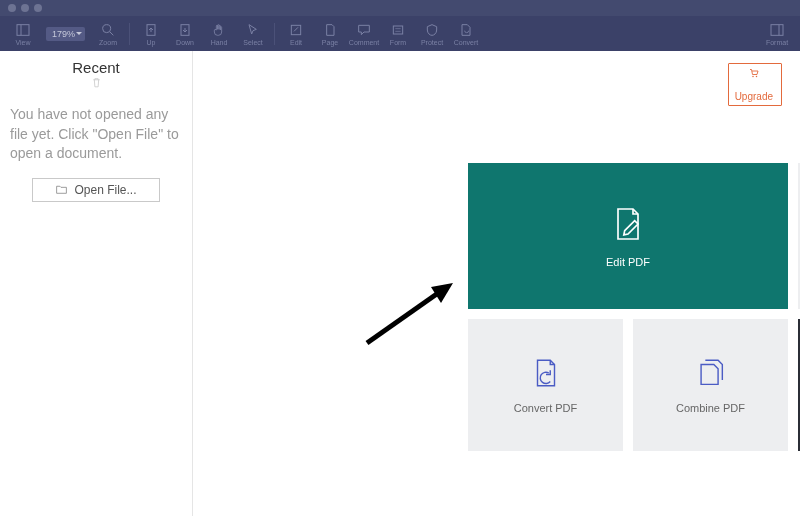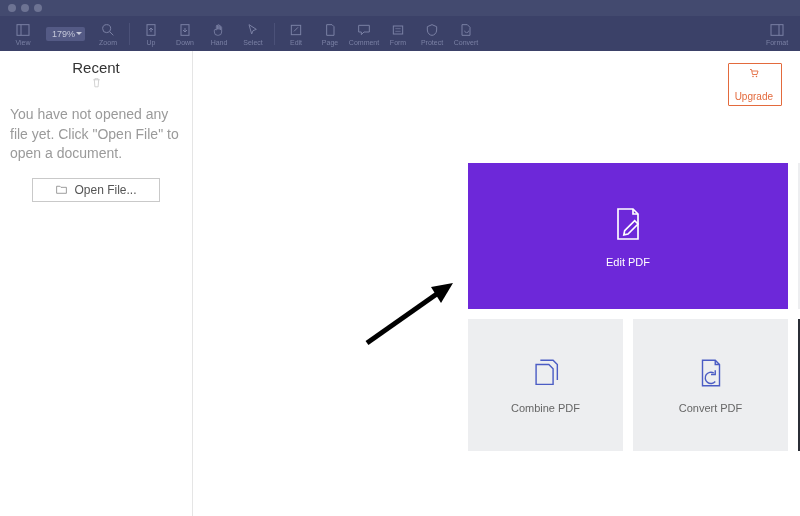--- a/index.html
+++ b/index.html
@@ -28,21 +28,21 @@
   .side-msg { font-size: 14px; color: #9a9a9a; line-height: 1.4; margin-bottom: 14px; }
   .open-btn { width: 128px; height: 24px; margin: 12px auto; border: 1px solid #c9c9c9; background: #fff; display: flex; align-items: center; justify-content: center; gap: 6px; font-size: 12px; color: #555; cursor: pointer; }
   .main { flex: 1; position: relative; background: #fff; }
   .upgrade { position: absolute; top: 12px; right: 18px; border: 1px solid #e36a3d; color: #e36a3d; font-size: 10px; padding: 3px 8px 3px 6px; display: flex; align-items: center; gap: 12px; background: #fff; border-radius: 1px; cursor: pointer; flex-direction: column; }
   .grid { position: absolute; top: 112px; left: 275px; width: 492px; display: flex; flex-direction: column; gap: 10px; }
   .row1 { display: flex; gap: 10px; }
   .row2 { display: flex; gap: 10px; }
   .tile { display: flex; flex-direction: column; align-items: center; justify-content: center; cursor: pointer; }
   .tile .t-label { font-size: 11px; margin-top: 12px; }
   .tile svg { display: block; }
-  .tile-edit { width: 320px; height: 146px; background: #6d28d9; color: #fff; }
+  .tile-edit { width: 320px; height: 146px; background: #0f766e; color: #fff; }
   .tile-create { width: 162px; height: 146px; background: #edeef0; color: #666; }
   .tile-small { width: 155px; height: 132px; background: #edeef0; color: #666; }
   .tile-dark { width: 162px; height: 132px; background: #2b2e36; color: #fff; }
   .arrow { position: absolute; left: 168px; top: 228px; }
 </style>
 </head>
 <body>
 
 <div class="window">
 
@@ -186,34 +186,34 @@
             <div class="t-label">Edit PDF</div>
           </div>
           <div class="tile tile-create">
             
             
           </div>
         </div>
         <div class="row2">
           <div class="tile tile-small">
             <svg width="34" height="34" viewBox="0 0 48 48">
-              <path d="M10 12h18l6 6v22H10z" fill="none" stroke="#4b5cc4" stroke-width="2"></path>
-              <path d="M16 6h18l6 6v22" fill="none" stroke="#4b5cc4" stroke-width="2"></path>
-            </svg>
-            <div class="t-label">Combine PDF</div>
-          </div>
-          <div class="tile tile-small">
-            <svg width="34" height="34" viewBox="0 0 48 48">
               <path d="M12 6h18l6 6v30H12z" fill="none" stroke="#4b5cc4" stroke-width="2"></path>
               <path d="M30 6v6h6" fill="none" stroke="#4b5cc4" stroke-width="2"></path>
               <path d="M30 36a8 8 0 11-2-12" fill="none" stroke="#4b5cc4" stroke-width="2"></path>
               <path d="M30 20l0 6-6 0" fill="none" stroke="#4b5cc4" stroke-width="2"></path>
             </svg>
             <div class="t-label">Convert PDF</div>
           </div>
+          <div class="tile tile-small">
+            <svg width="34" height="34" viewBox="0 0 48 48">
+              <path d="M10 12h18l6 6v22H10z" fill="none" stroke="#4b5cc4" stroke-width="2"></path>
+              <path d="M16 6h18l6 6v22" fill="none" stroke="#4b5cc4" stroke-width="2"></path>
+            </svg>
+            <div class="t-label">Combine PDF</div>
+          </div>
           <div class="tile tile-dark">
             
             
           </div>
         </div>
       </div>
 
       <svg class="arrow" width="96" height="70" viewBox="0 0 96 70">
         <line x1="6" y1="64" x2="80" y2="12" stroke="#000" stroke-width="5"></line>
         <polygon points="92,4 70,8 80,24" fill="#000"></polygon>

